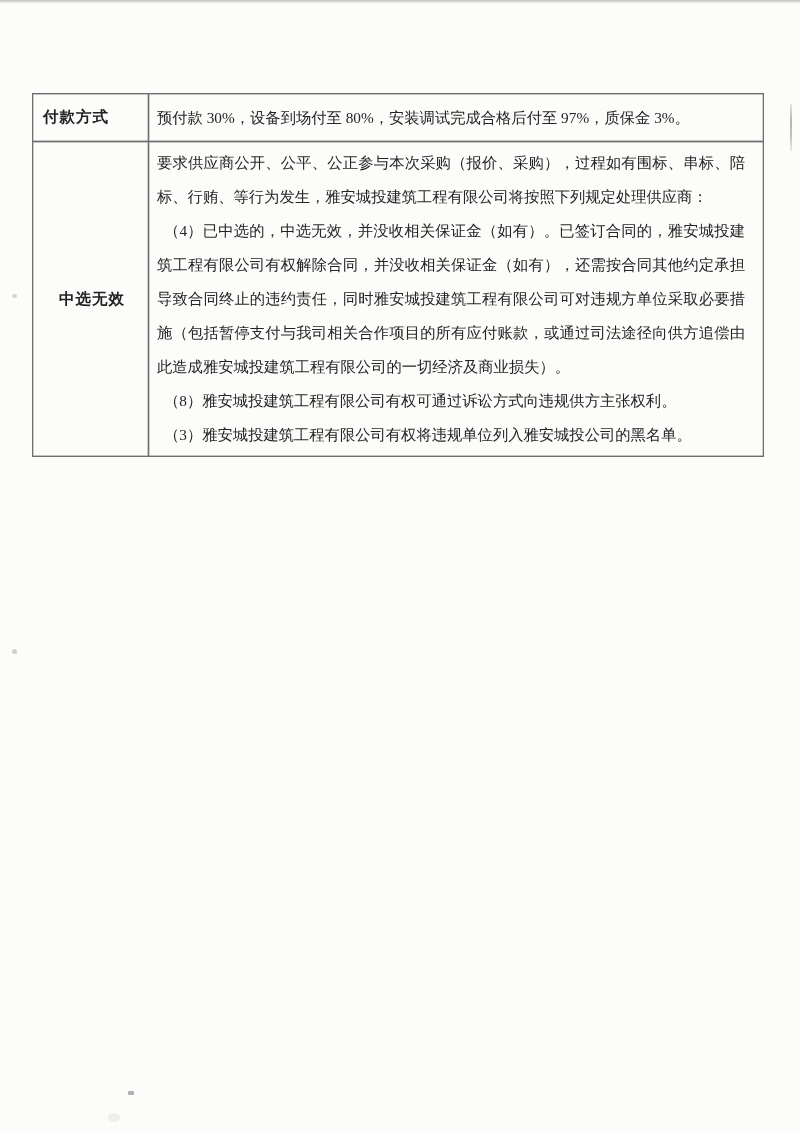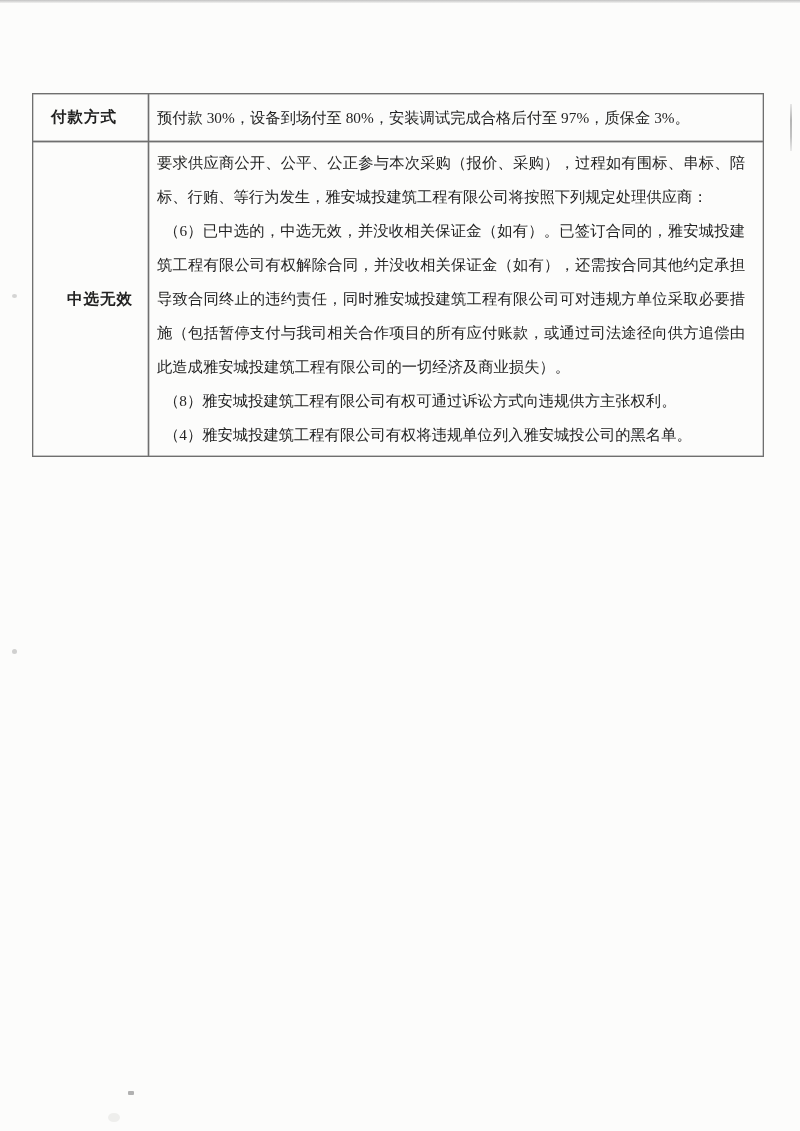--- a/index.html
+++ b/index.html
@@ -37,21 +37,20 @@
     vertical-align:middle;
     text-align:left;
   }
   .label-text{
     display:block;
     padding-left:10px;
     font-weight:bold;
     font-size:15.5px;
     letter-spacing:1px;
     color:#222;
-    margin-left:8px;
   }
   .row-payment{height:48px;}
   .row-integrity{height:302px;}
   .row-integrity .label-text{padding-left:26px;}
   .content-cell{
     vertical-align:top;
     padding:7px 22px 4px 8px !important;
     line-height:24px;
     margin-left:23px;
   }
@@ -101,23 +100,23 @@
       <td class="content-cell">
         <p>预付款 30%，设备到场付至 80%，安装调试完成合格后付至 97%，质保金 3%。</p>
       </td>
     </tr>
     <tr class="row-integrity">
       <td class="label-cell">
         <span class="label-text">中选无效</span>
       </td>
       <td class="content-cell-tall">
         <p>要求供应商公开、公平、公正参与本次采购（报价、采购），过程如有围标、串标、陪标、行贿、等行为发生，雅安城投建筑工程有限公司将按照下列规定处理供应商：</p>
-        <p class="numbered">（6）已中选的，中选无效，并没收相关保证金（如有）。已签订合同的，雅安城投建筑工程有限公司有权解除合同，并没收相关保证金（如有），还需按合同其他约定承担导致合同终止的违约责任，同时雅安城投建筑工程有限公司可对违规方单位采取必要措施（包括暂停支付与我司相关合作项目的所有应付账款，或通过司法途径向供方追偿由此造成雅安城投建筑工程有限公司的一切经济及商业损失）。</p>
+        <p class="numbered">（4）已中选的，中选无效，并没收相关保证金（如有）。已签订合同的，雅安城投建筑工程有限公司有权解除合同，并没收相关保证金（如有），还需按合同其他约定承担导致合同终止的违约责任，同时雅安城投建筑工程有限公司可对违规方单位采取必要措施（包括暂停支付与我司相关合作项目的所有应付账款，或通过司法途径向供方追偿由此造成雅安城投建筑工程有限公司的一切经济及商业损失）。</p>
         <p class="numbered">（8）雅安城投建筑工程有限公司有权可通过诉讼方式向违规供方主张权利。</p>
-        <p class="numbered">（4）雅安城投建筑工程有限公司有权将违规单位列入雅安城投公司的黑名单。</p>
+        <p class="numbered">（3）雅安城投建筑工程有限公司有权将违规单位列入雅安城投公司的黑名单。</p>
       </td>
     </tr>
   </tbody>
     </table>
 
   <div class="speck speck-a"></div>
   <div class="speck speck-b"></div>
   <div class="speck speck-c"></div>
   <div class="speck speck-d"></div>
   <div class="streak-right"></div>

